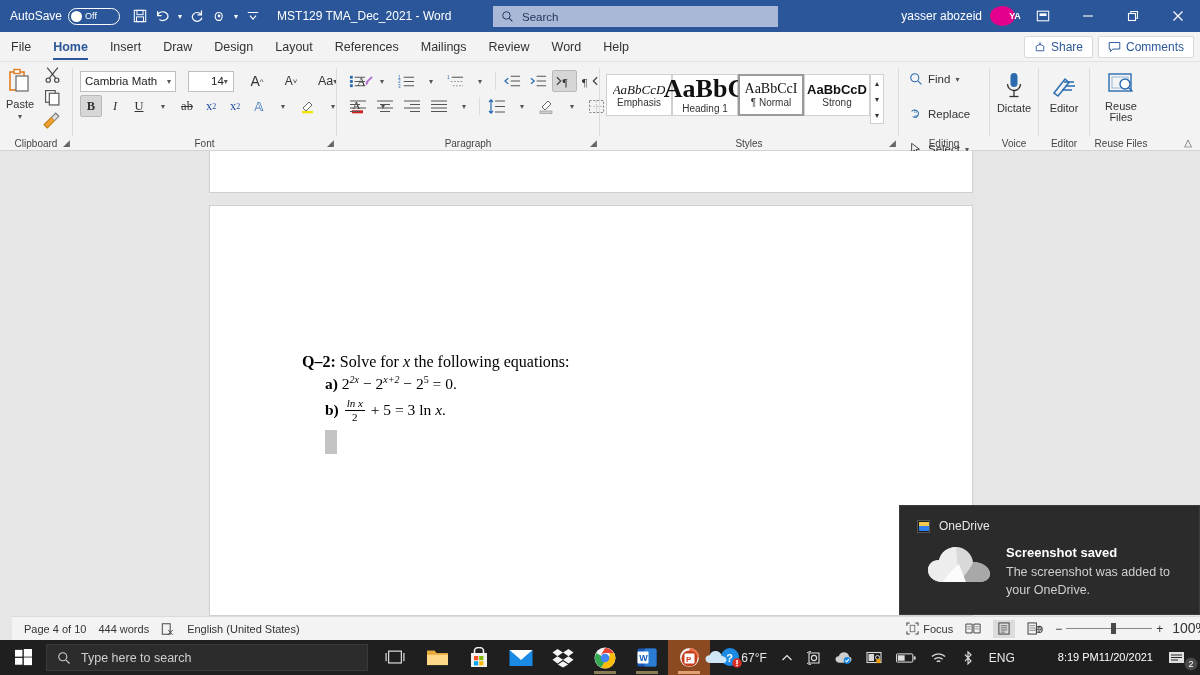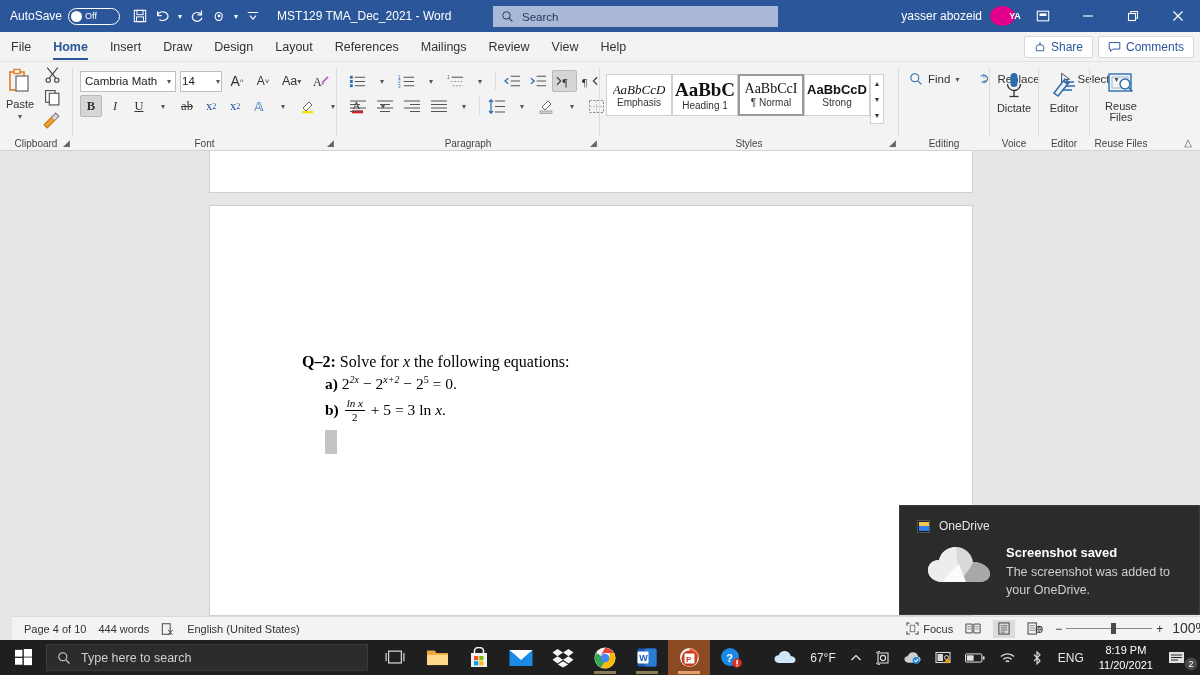--- a/index.html
+++ b/index.html
@@ -102,21 +102,21 @@
   .caret-s { font-size: 8px; color: #555; }
 
   .fontbox {
     width: 96px; height: 21px; border: 1px solid #bfbfbf; background: #fff;
     font-size: 11.5px; color: #222; display: flex; align-items: center;
     padding: 0 4px; justify-content: space-between;
   }
   .sizebox {
     width: 42px; height: 21px; border: 1px solid #bfbfbf; background: #fff;
     font-size: 11.5px; color: #222; display: flex; align-items: center;
-    padding: 0 1px; justify-content: space-between;
+    padding: 0 22px; justify-content: space-between;
   }
 
   
   .stylebox {
     border: 1px solid #d0d0d0; background: #fff; height: 42px; width: 66px;
     display: flex; flex-direction: column; align-items: center; justify-content: center;
     gap: 1px;
   }
   .stylebox.sel { border: 2px solid #9a9a9a; }
   .stylebox .prev { font-size: 15px; color: #111; line-height: 1; white-space: nowrap; overflow: hidden; }
@@ -219,22 +219,22 @@
   .tbicon.active { background: #b35c2a33; }
   .tbicon .underline {
     position: absolute; bottom: 1px; left: 10px; width: 22px; height: 3px; background: #c9b37e;
   }
   .tray { position: absolute; right: 0; height: 35px; display: flex; align-items: center; gap: 0; }
   .trayitem {
     height: 35px; display: flex; align-items: center; justify-content: center;
     padding: 0 7px; color: #e8e8e8; font-size: 12px;
   }
   .clock {
-    display: flex; flex-direction: column; align-items: center; justify-content: center;
-    font-size: 11px; color: #fff; line-height: 1.35; padding: 0 8px;
+    display: flex; align-items: center; justify-content: center;
+    font-size: 11px; color: #fff; line-height: 1.35; padding: 0 8px; margin-left: 28px;
   }
   .notifbadge { position: relative; padding-right: 14px; }
   .notifbadge .cnt {
     position: absolute; right: 2px; bottom: 4px; width: 14px; height: 14px;
     border-radius: 50%; background: #4a4a4a; color: #fff; font-size: 9px;
     display: flex; align-items: center; justify-content: center; border: 1px solid #2b2b2b;
   }
 </style>
 </head>
 <body>
@@ -330,21 +330,21 @@
   <div class="tabstrip">
     <div class="tab">File</div>
     <div class="tab active">Home</div>
     <div class="tab">Insert</div>
     <div class="tab">Draw</div>
     <div class="tab">Design</div>
     <div class="tab">Layout</div>
     <div class="tab">References</div>
     <div class="tab">Mailings</div>
     <div class="tab">Review</div>
-    <div class="tab">View</div>
+    <div class="tab">Word</div>
     <div class="tab">Help</div>
 
     <div class="tab-right">
       <div class="pillbtn">
         <svg width="12" height="12" viewBox="0 0 16 16">
             <path d="M3 13 V7 L8 4 L13 7 V13 Z" fill="none" stroke="#2b579a" stroke-width="1.2"></path>
             <path d="M8 1.5 L8 6" stroke="#2b579a" stroke-width="1.2"></path>
           </svg>
         <span>Share</span>
       </div>
@@ -389,21 +389,21 @@
             <path d="M2 12 L9 5 L12 8 L5 15 Z" fill="#f0a030" stroke="#c07a10" stroke-width="1"></path>
             <path d="M9 5 L13 1 L16 4 L12 8" fill="#dcdcdc" stroke="#777" stroke-width="1"></path>
           </svg>
       </div>
       <div class="glabel">Clipboard</div>
       <div class="dlg">◢</div>
     </div>
     <div class="rsep" style="left:72px;"></div>
 
     <div class="rgroup" style="left:73px; width:263px;">
-      <div style="position:absolute; left:7px; top:8px; display:flex; align-items:center; gap:4px;">
+      <div style="position:absolute; left:7px; top:8px; display:flex; align-items:center; gap:12px;">
         <div class="fontbox">
           <span>Cambria Math</span>
           <span class="caret-s">▾</span>
         </div>
         <div class="sizebox">
           <span>14</span>
           <span class="caret-s">▾</span>
         </div>
         <span class="minibtn" style="font-size:14px;">A<sup style="font-size:8px;">^</sup></span>
         <span class="minibtn" style="font-size:12px;">A<sup style="font-size:8px;">˅</sup></span>
@@ -558,21 +558,21 @@
     </div>
     <div class="rsep" style="left:599px;"></div>
 
     <div class="rgroup" style="left:600px; width:298px;">
       <div style="position:absolute; left:6px; top:12px; display:flex; align-items:flex-start; gap:0;">
         <div class="stylebox">
           <span class="prev" style="font-family:'Liberation Serif',serif; font-style:italic; font-size:13px;">AaBbCcD</span>
           <span class="nm">Emphasis</span>
         </div>
         <div class="stylebox">
-          <span class="prev" style="font-family:'Liberation Serif',serif; font-weight:bold; font-size:19px;">AaBbC</span>
+          <span class="prev" style="font-family:'Liberation Serif',serif; font-weight:bold; font-size:26px;">AaBbC</span>
           <span class="nm">Heading 1</span>
         </div>
         <div class="stylebox sel">
           <span class="prev" style="font-family:'Liberation Serif',serif; font-size:14px;">AaBbCcI</span>
           <span class="nm">¶ Normal</span>
         </div>
         <div class="stylebox">
           <span class="prev" style="font-weight:bold; font-size:13px;">AaBbCcD</span>
           <span class="nm">Strong</span>
         </div>
@@ -581,21 +581,21 @@
           <span>▾</span>
           <span>▾</span>
         </div>
       </div>
       <div class="glabel">Styles</div>
       <div class="dlg">◢</div>
     </div>
     <div class="rsep" style="left:898px;"></div>
 
     <div class="rgroup" style="left:899px; width:90px;">
-      <div style="position:absolute; left:10px; top:6px; display:flex; flex-direction:row; gap:19px;align-items:flex-end;">
+      <div style="position:absolute; left:10px; top:6px; display:flex; flex-direction:column; gap:13px;">
         <div class="editrow">
           <svg width="14" height="14" viewBox="0 0 16 16">
               <circle cx="6.6" cy="6.6" r="4.6" fill="none" stroke="#2b6cb0" stroke-width="1.2"></circle>
               <path d="M10.1 10.1 L14.2 14.2" stroke="#2b6cb0" stroke-width="1.3"></path>
             </svg>
           <span>Find</span>
           <span class="caret-s">▾</span>
         </div>
         <div class="editrow">
           <svg width="14" height="14" viewBox="0 0 16 16">

